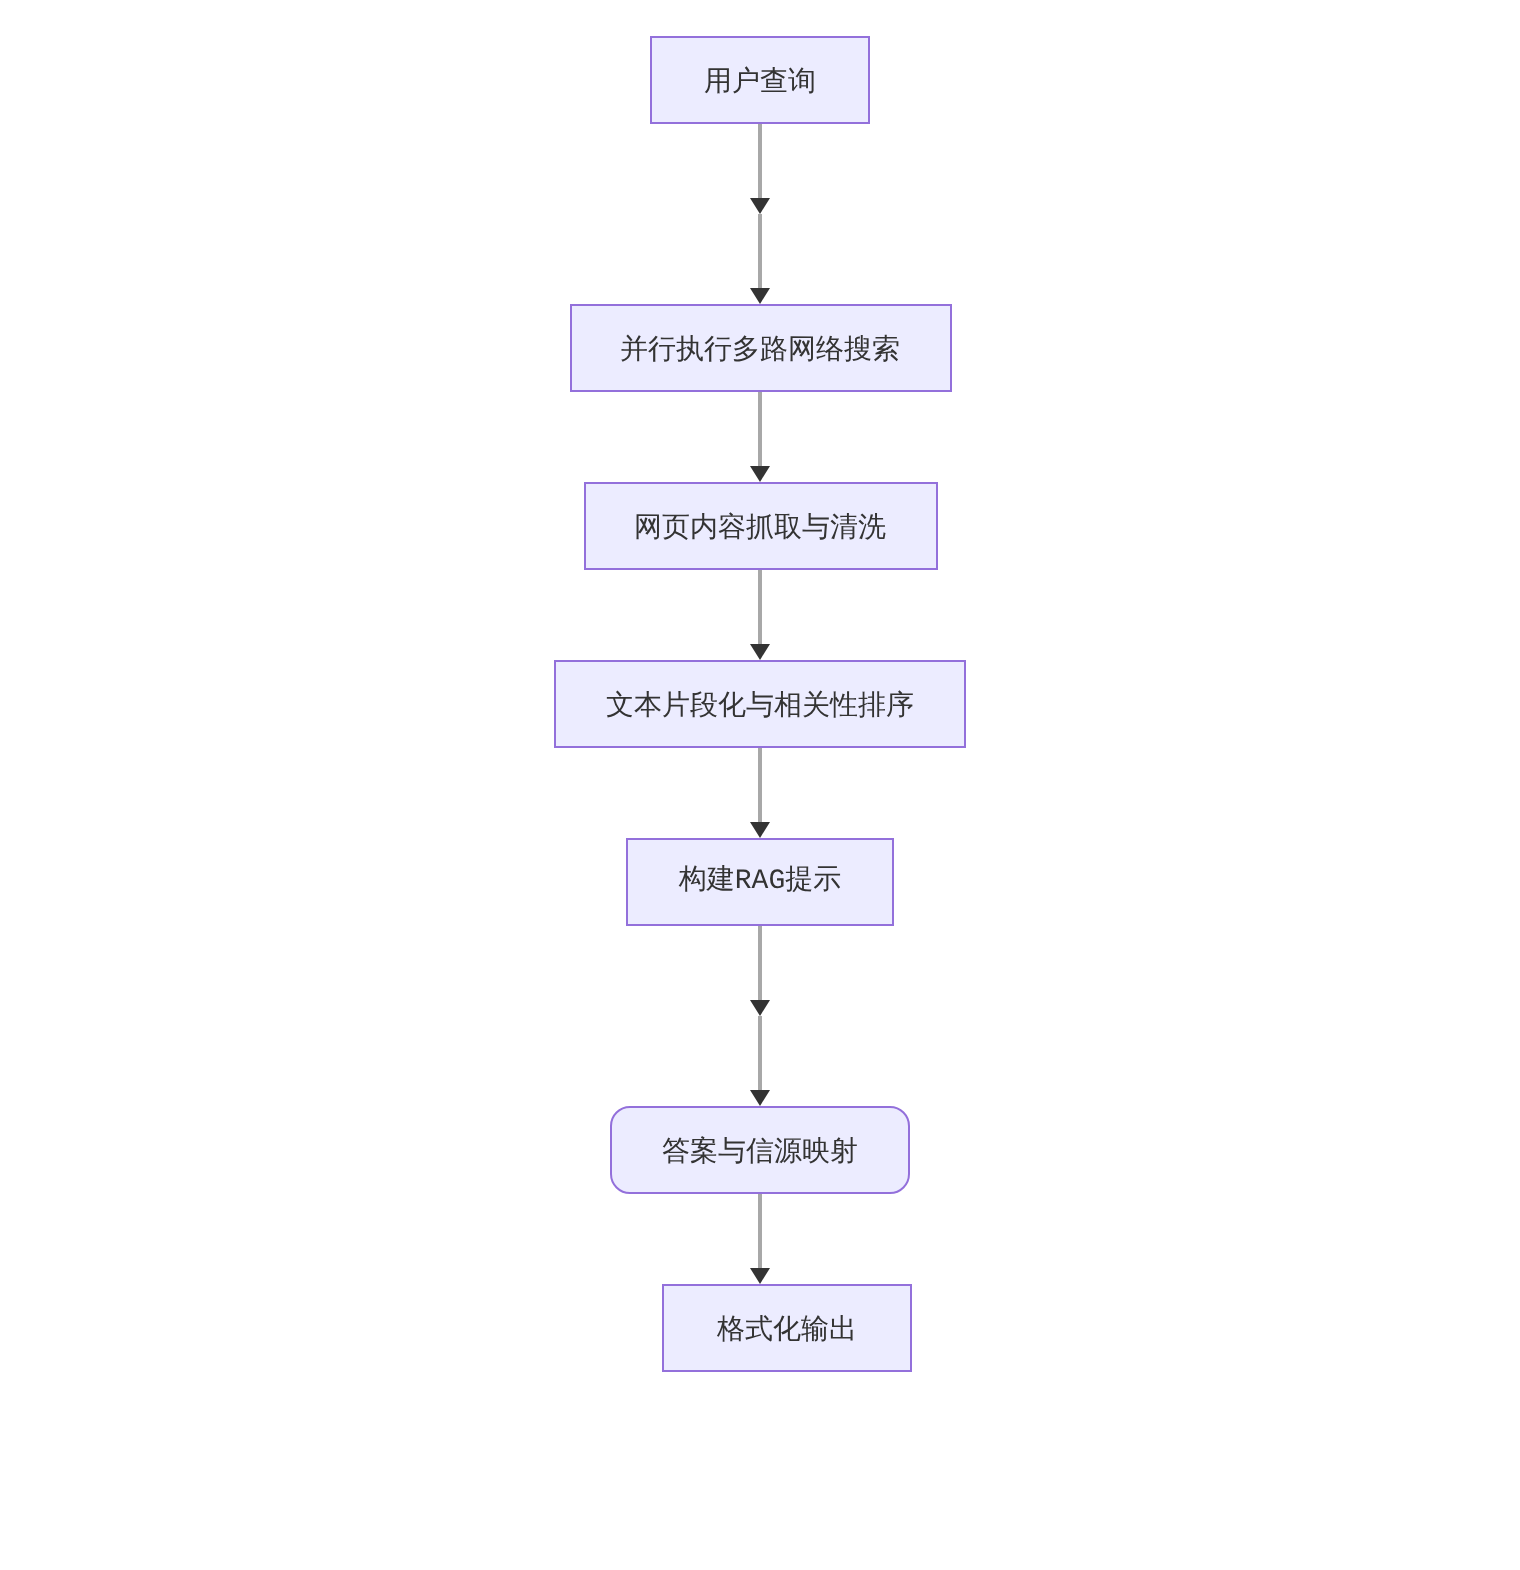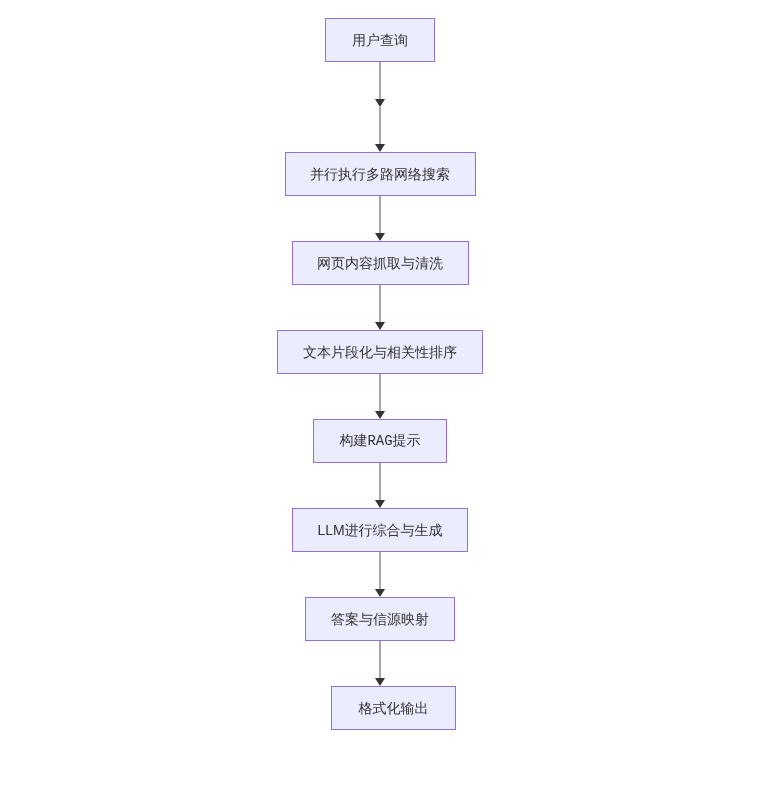--- a/index.html
+++ b/index.html
@@ -35,21 +35,21 @@
     flex: 0 0 auto;
   }
   
   .n1 { min-width: 110px; }
   .n2 { min-width: 176px; }
   .n3 { min-width: 191px; text-align: center; }
   .n4 { min-width: 177px; }
   .n5 { min-width: 206px; }
   .n6 { min-width: 134px; font-family: Liberation Mono, monospace; }
   .n7 { min-width: 174px; }
-  .n8 { min-width: 150px; }
+  .n8 { min-width: 150px; border-radius: 10px; }
   .n9 { min-width: 125px; margin-left: 27px; }
   .arrow {
     height: 45px;
     display: flex;
     flex-direction: column;
     align-items: center;
     flex: 0 0 auto;
   }
   .arrow .line {
     width: 2px;
@@ -103,21 +103,20 @@
     <div class="head"></div>
   </div>
 
   <div class="node n6">构建RAG提示</div>
 
   <div class="arrow">
     <div class="line"></div>
     <div class="head"></div>
   </div>
 
-  <div class="node n7">LLM进行综合与生成</div>
 
   <div class="arrow">
     <div class="line"></div>
     <div class="head"></div>
   </div>
 
   <div class="node n8">答案与信源映射</div>
 
   <div class="arrow">
     <div class="line"></div>

